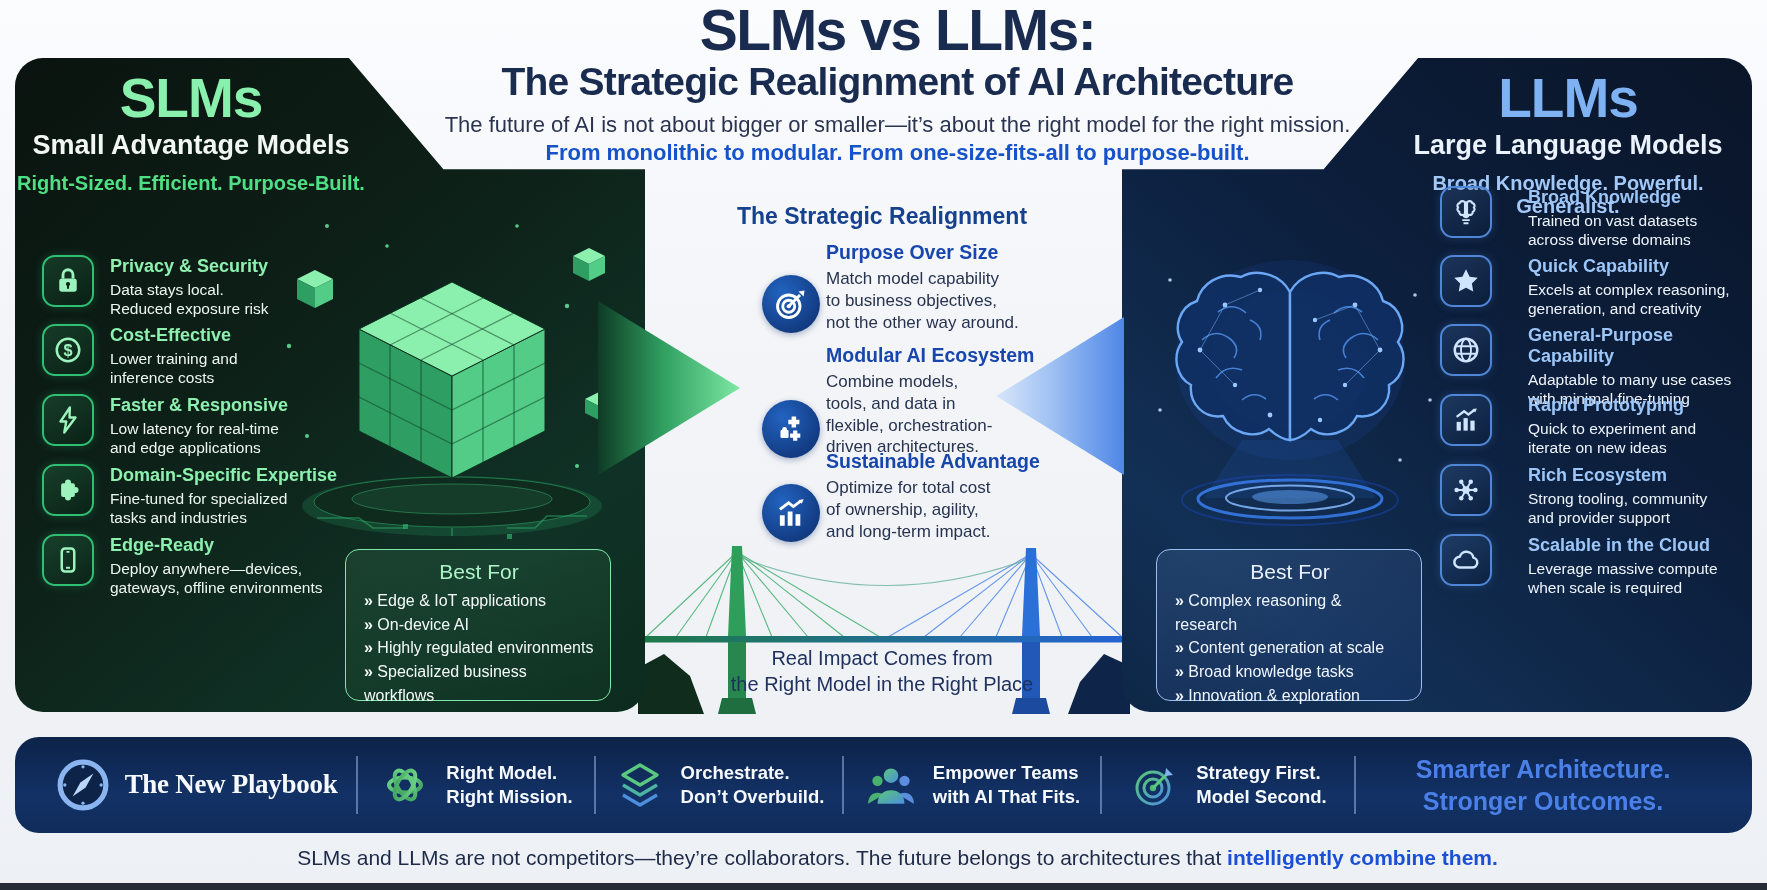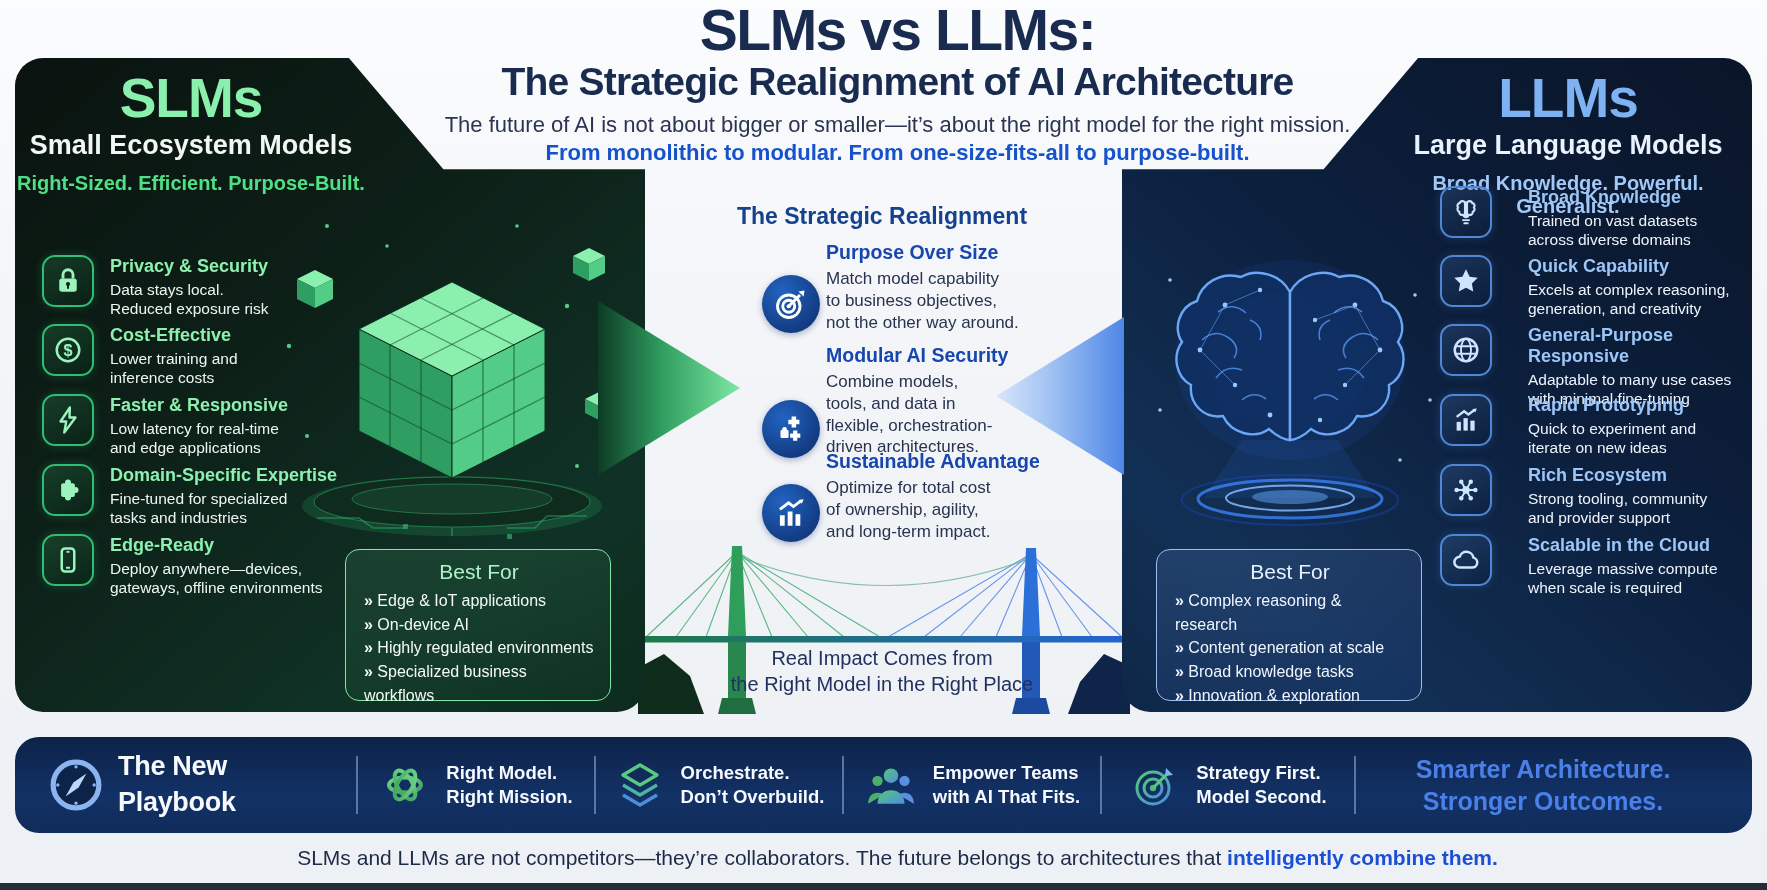--- a/index.html
+++ b/index.html
@@ -83,21 +83,21 @@
   .bcap{position:absolute;left:682px;top:645px;width:400px;text-align:center;z-index:3;
     font-size:20px;font-weight:400;color:#20315f;line-height:1.3;}
 
   
   .pbbar{position:absolute;left:15px;top:737px;width:1737px;height:96px;border-radius:24px;z-index:2;
     background:linear-gradient(180deg,#0d2349 0%,#123165 60%,#102c5b 100%);
     display:flex;align-items:center;box-sizing:border-box;padding:0 34px;}
   .pbseg{display:flex;align-items:center;gap:15px;justify-content:center;}
   .pbdiv{width:2px;height:58px;background:rgba(160,193,238,.5);flex:0 0 2px;margin:0 12px;}
   .pbseg .lbl{font-size:18.5px;font-weight:700;color:#f6f9fe;line-height:1.32;}
-  .pbseg.first .lbl{font-size:27px;letter-spacing:-0.3px;}
+  .pbseg.first .lbl{font-size:27px;letter-spacing:-0.3px;font-family:Liberation Serif, serif;}
   .pbseg.last .lbl{font-size:25px;color:#4a80e8;text-align:center;line-height:1.3;}
   .s1{flex:0 0 295px;}
   .s2{flex:0 0 212px;}
   .s3{flex:0 0 222px;}
   .s4{flex:0 0 232px;}
   .s5{flex:0 0 228px;}
   .s6{flex:1 1 auto;}
 
   
   .footer{position:absolute;left:0;top:846px;width:100%;text-align:center;z-index:3;
@@ -134,21 +134,21 @@
     <div class="t2">The Strategic Realignment of AI Architecture</div>
     <div class="sub">The future of AI is not about bigger or smaller—it’s about the right model for the right mission.</div>
     <div class="sub2">From monolithic to modular. From one-size-fits-all to purpose-built.</div>
   </header>
 
   <section class="panel left">
     <div class="bg"></div>
 
     <div class="phead slm">
       <div class="big">SLMs</div>
-      <div class="mid">Small Ecosystem Models</div>
+      <div class="mid">Small Advantage Models</div>
       <div class="tag">Right-Sized. Efficient. Purpose-Built.</div>
     </div>
 
     <svg style="position:absolute;left:252px;top:128px" width="360" height="356" viewBox="0 0 360 356">
       <ellipse cx="185" cy="320" rx="150" ry="30" fill="#2fce7c" opacity="0.16"></ellipse>
       <ellipse cx="185" cy="316" rx="138" ry="25" fill="#0e2b1d" stroke="#2fae6b" stroke-opacity="0.55"></ellipse>
       <ellipse cx="185" cy="313" rx="100" ry="15" fill="#143c28" stroke="#46d488" stroke-opacity="0.4"></ellipse>
       <polygon points="92,143 185,190 185,292 92,245" fill="#2e9e63" stroke="#0c2f1d"></polygon>
       <polygon points="278,143 185,190 185,292 278,245" fill="#52cc86" stroke="#0c2f1d"></polygon>
       <polygon points="185,96 278,143 185,190 92,143" fill="#8bf0ae" stroke="#0c2f1d"></polygon>
@@ -378,21 +378,21 @@
 
     <div class="feat r" style="top:266px">
       <div class="tile b">
         <svg width="30" height="30" viewBox="0 0 24 24" fill="none" stroke="currentColor">
           <circle cx="12" cy="12" r="9" stroke-width="2"></circle>
           <ellipse cx="12" cy="12" rx="4" ry="9" stroke-width="1.5"></ellipse>
           <path d="M3.6 9h16.8M3.6 15h16.8" stroke-width="1.5"></path>
         </svg>
       </div>
       <div class="ftxt">
-          <div class="tt">General-Purpose Responsive</div>
+          <div class="tt">General-Purpose Capability</div>
       <div class="dd preline">Adaptable to many use cases
 with minimal fine-tuning</div>
         </div>
     </div>
 
     <div class="feat r" style="top:336px">
       <div class="tile b">
         <svg width="30" height="30" viewBox="0 0 24 24">
           <g fill="currentColor">
             <rect x="4.5" y="13.5" width="3.4" height="7"></rect>
@@ -492,21 +492,21 @@
   <div class="crow" style="top:344px">
     <div class="cico">
       <svg width="36" height="36" viewBox="0 0 24 24" fill="#fff">
         <path d="M12.4 3.6h3v2.2h2.2v3h-2.2V11h-3V8.8h-2.2v-3h2.2z"></path>
         <rect x="5" y="12.6" width="5.4" height="5.4" rx="0.8"></rect>
         <circle cx="7.7" cy="12.2" r="1.6"></circle>
         <path d="M13.4 13h2.8v2h2v2.8h-2v2h-2.8v-2h-2v-2.8h2z"></path>
       </svg>
     </div>
     <div class="ctxt">
-        <div class="tt">Modular AI Security</div>
+        <div class="tt">Modular AI Ecosystem</div>
     <div class="dd preline">Combine models,
 tools, and data in
 flexible, orchestration-
 driven architectures.</div>
       </div>
   </div>
 
   <div class="crow" style="top:450px">
     <div class="cico">
       <svg width="36" height="36" viewBox="0 0 24 24">

